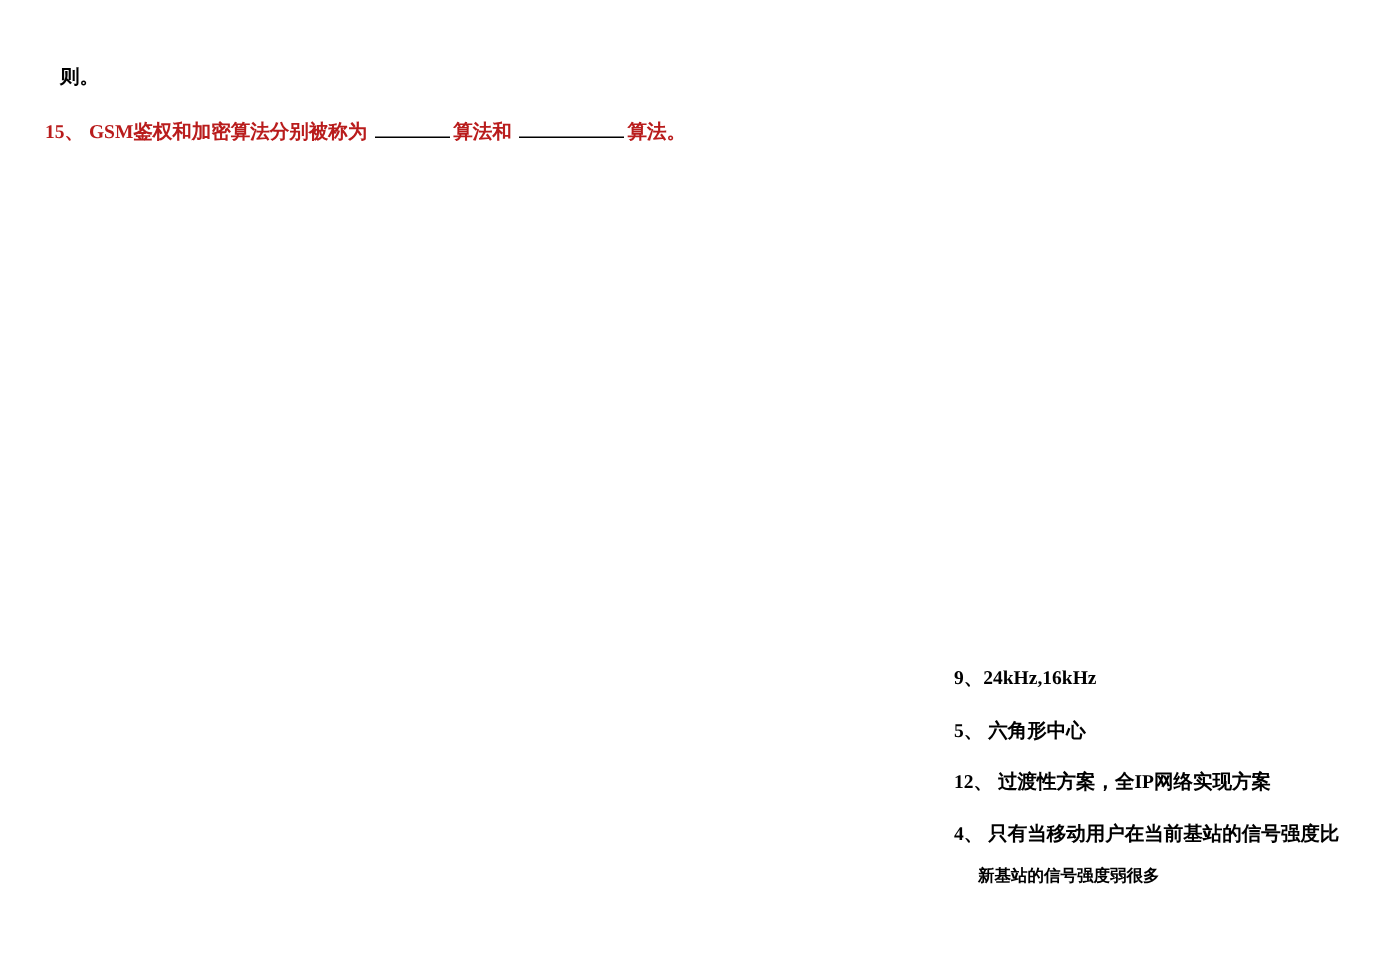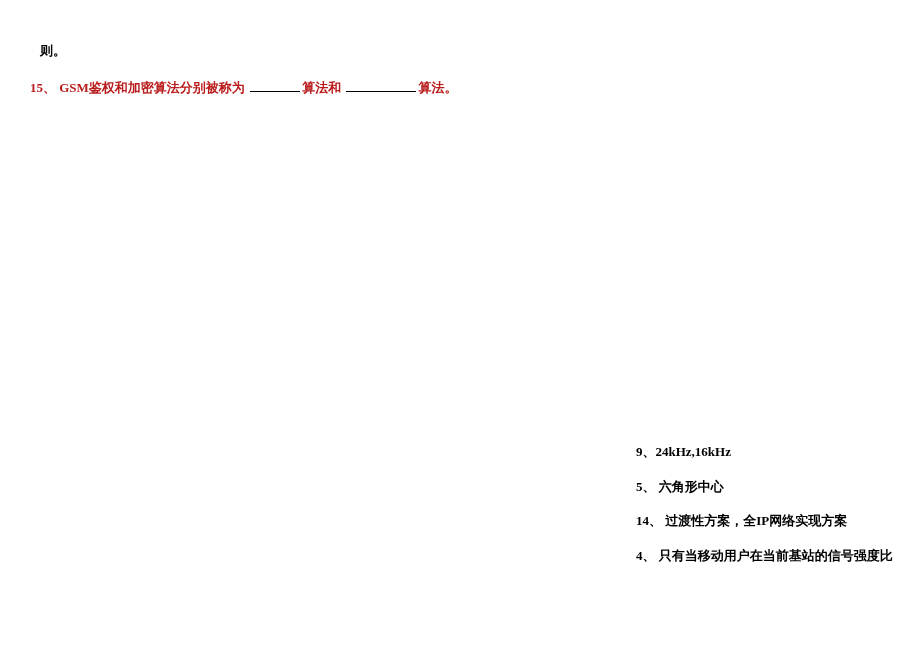--- a/index.html
+++ b/index.html
@@ -74,15 +74,16 @@
 <div class="top-section">
   <div class="line-fragment">则。</div>
   <div class="question-line">
     <span>15、  GSM鉴权和加密算法分别被称为  </span><span class="blank"></span><span>算法和  </span><span class="blank long"></span><span>算法。</span>
   </div>
 </div>
 
 <div class="answers-section">
   <div class="answer-line">9、24kHz,16kHz</div>
   <div class="answer-line">5、  六角形中心</div>
-  <div class="answer-line">14、  过渡性方案，全IP网络实现方案</div>
+  <div class="answer-line">12、  过渡性方案，全IP网络实现方案</div>
   <div class="answer-line">4、  只有当移动用户在当前基站的信号强度比</div>
+  <div class="answer-line-cutoff">新基站的信号强度弱很多</div>
 </div>
 
 </body></html>

